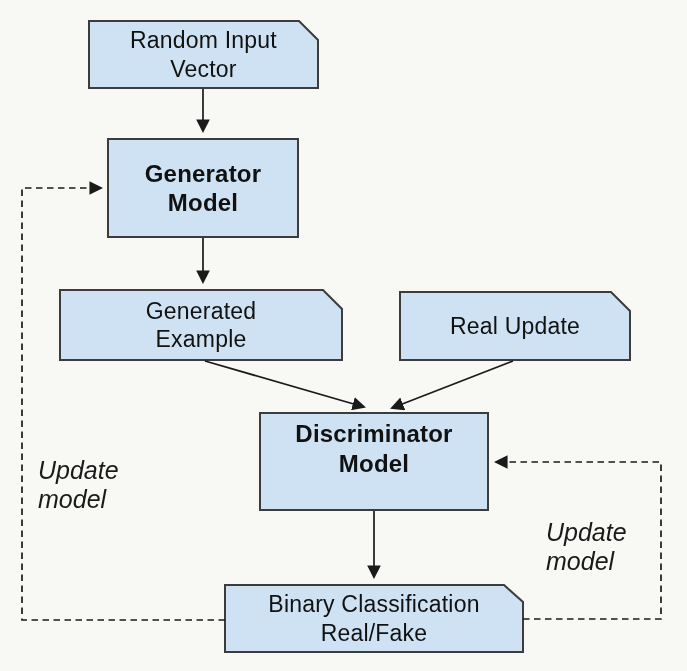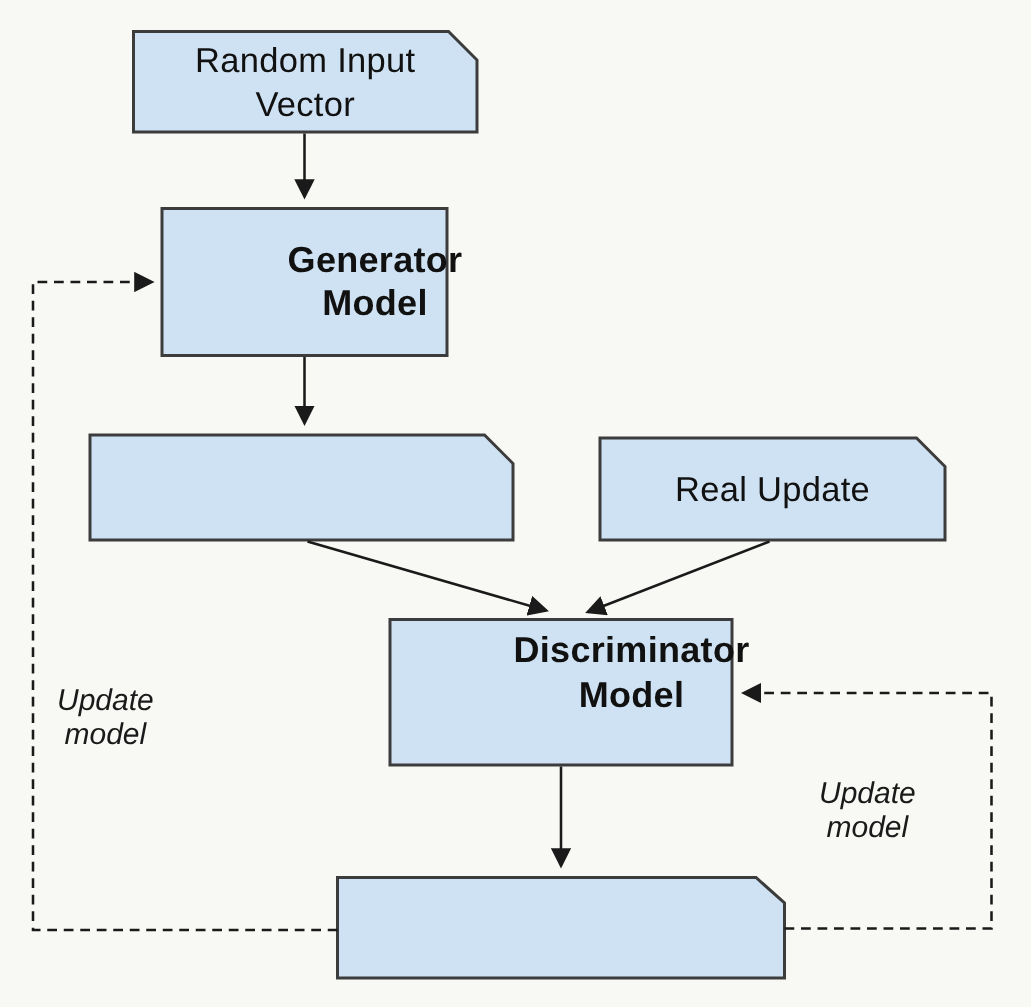--- a/index.html
+++ b/index.html
@@ -21,29 +21,29 @@
     align-items: center;
     justify-content: center;
     text-align: center;
     white-space: pre-line;
     color: #111;
     font-size: 23px;
     line-height: 1.22;
     letter-spacing: 0.2px;
     border-radius: 23px;
   }
-  .label.bold { font-weight: bold; font-size: 24px; padding-left: 47px; }
+  .label.bold { font-weight: bold; font-size: 24px; }
   .annotation {
     position: absolute;
     font-style: italic;
-    font-size: 20px;
+    font-size: 25px;
     line-height: 1.15;
     color: #1a1a1a;
     white-space: pre-line;
-    text-align: center;
+    text-align: left;
   }
   .shape-line { fill: none; }
 </style>
 </head>
 <body>
 
 <div class="canvas">
 
   <svg width="687" height="671" viewBox="0 0 687 671">
     <defs>
@@ -78,26 +78,30 @@
 
     <path class="shape-line" d="M523,619 H661 V462 H496" stroke-width="1.7" stroke-dasharray="6.5 4.5" marker-end="url(#ah)" stroke="#1a1a1a"></path>
   </svg>
 
   <div class="label" style="left:89px; top:21px; width:229px; height:67px;">Random Input
 Vector</div>
 
   <div class="label bold" style="left:108px; top:139px; width:190px; height:98px;">Generator
 Model</div>
 
+  <div class="label" style="left:60px; top:290px; width:282px; height:70px;">Generated
+Example</div>
 
   <div class="label" style="left:400px; top:292px; width:230px; height:68px;">Real Update</div>
 
   <div class="label bold" style="left:260px; top:413px; width:228px; height:71px;">Discriminator
 Model</div>
 
+  <div class="label" style="left:225px; top:585px; width:298px; height:67px;">Binary Classification
+Real/Fake</div>
 
   <div class="annotation" style="left:38px; top:456px;">Update
 model</div>
 
   <div class="annotation" style="left:546px; top:518px;">Update
 model</div>
 
 </div>
 
 </body></html>

